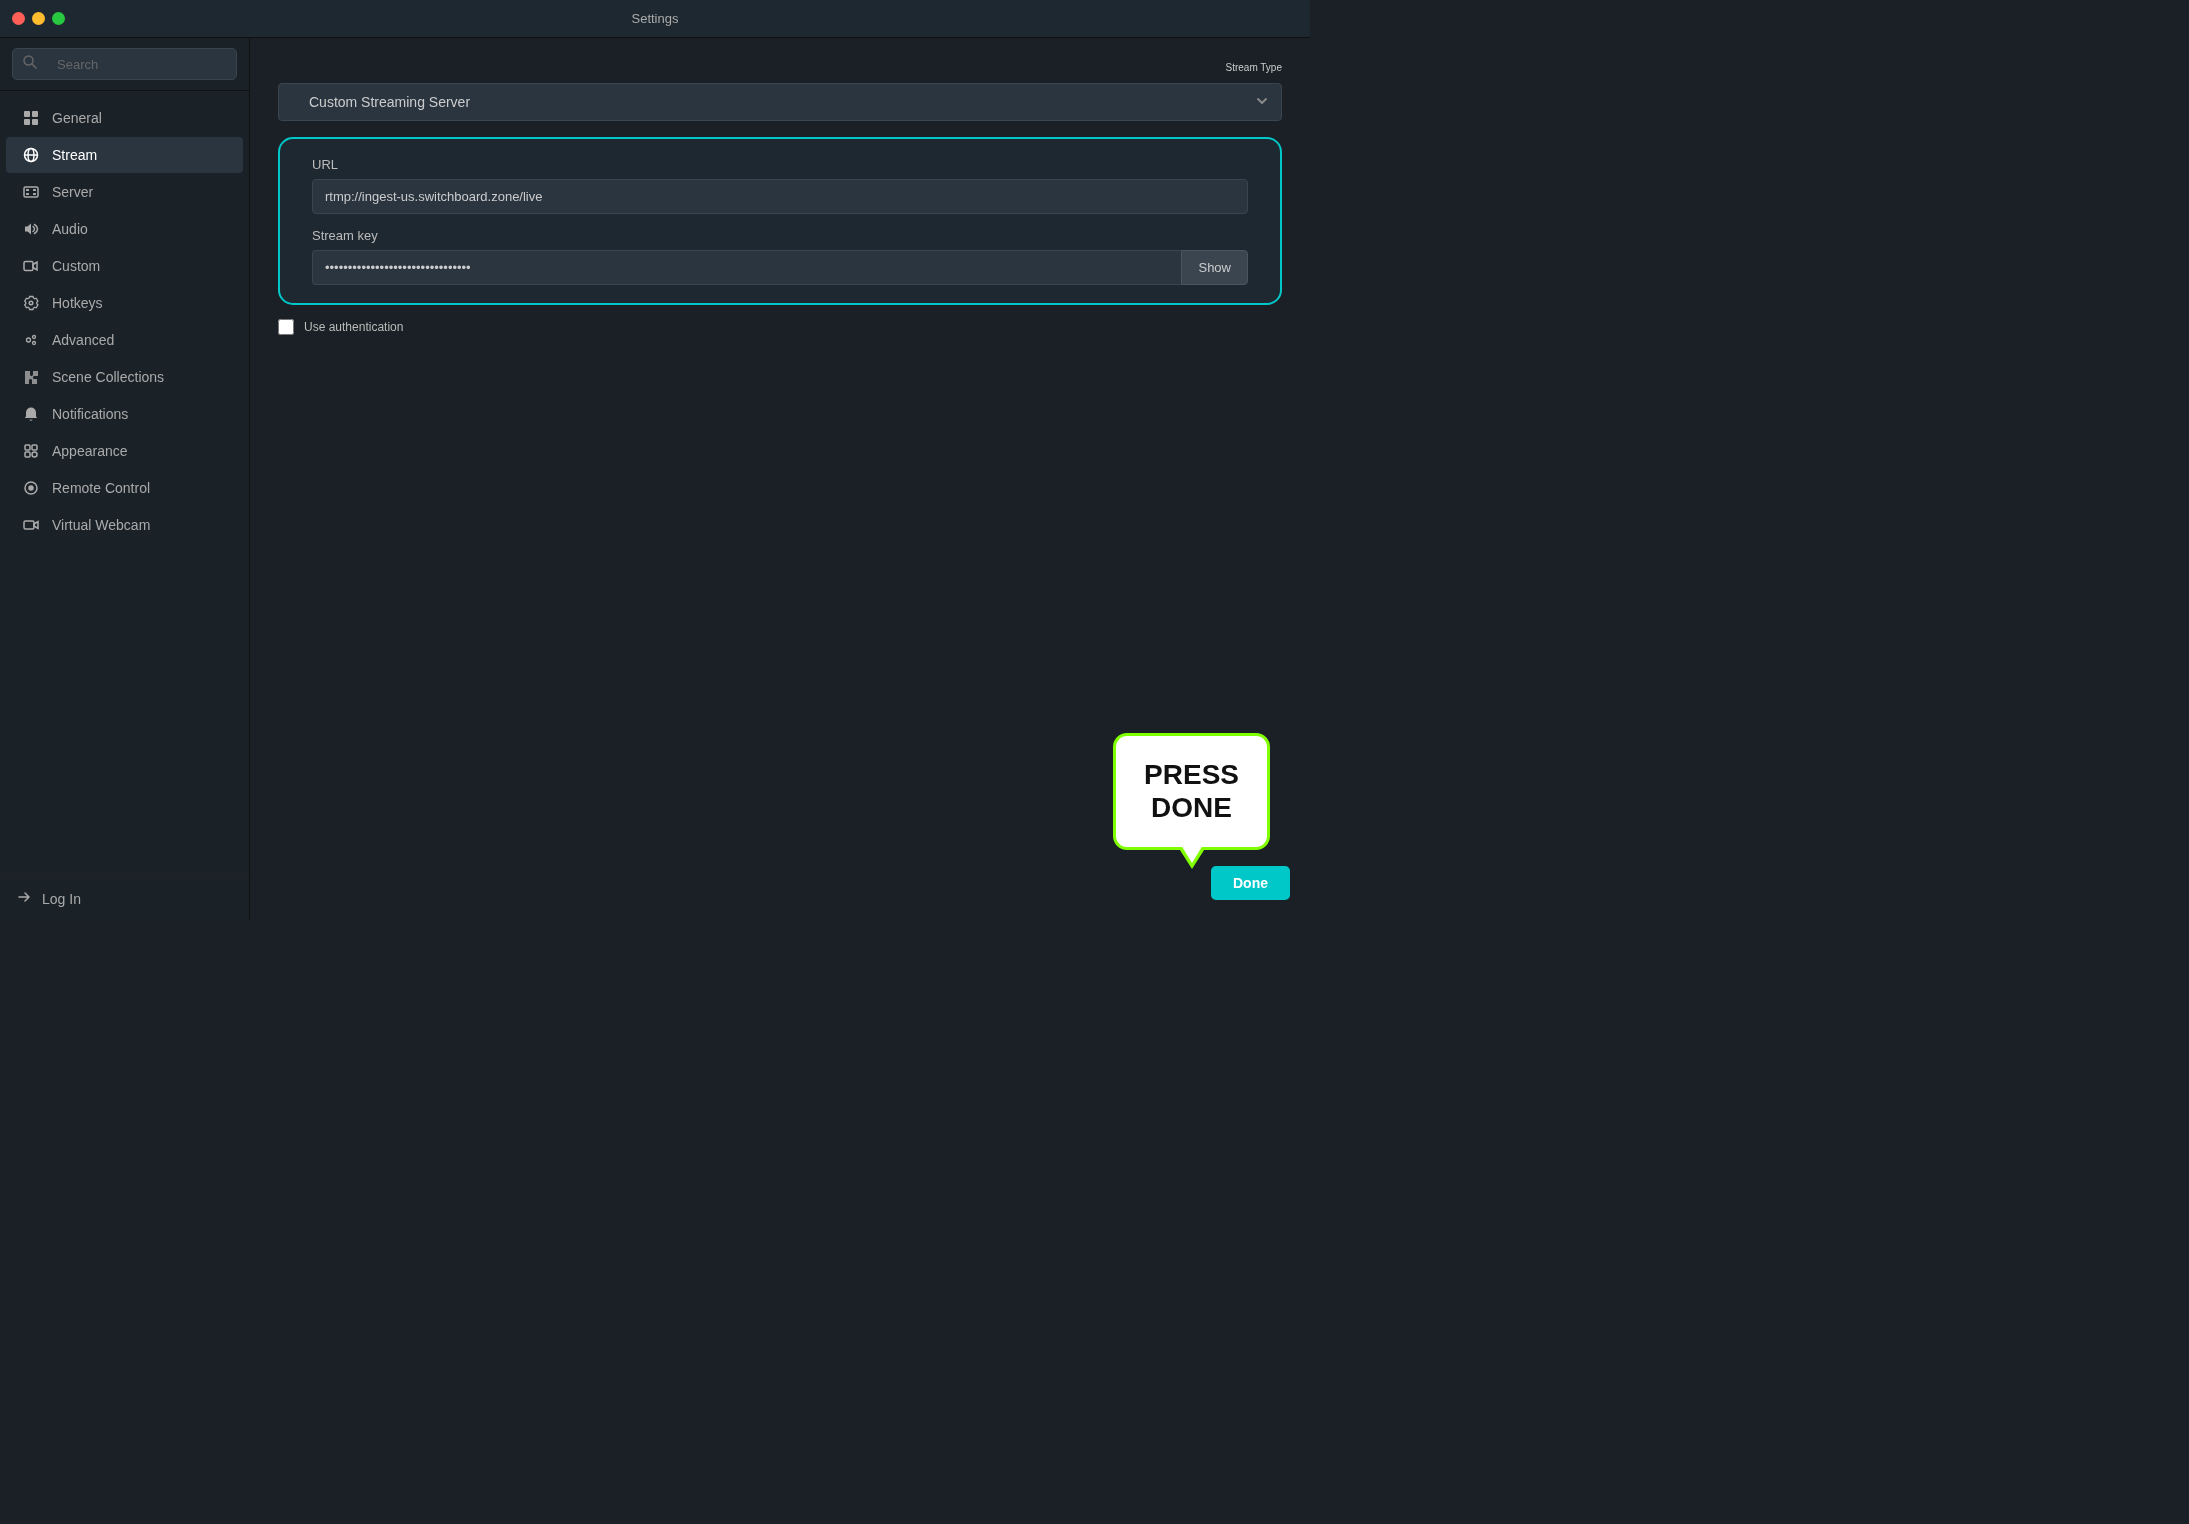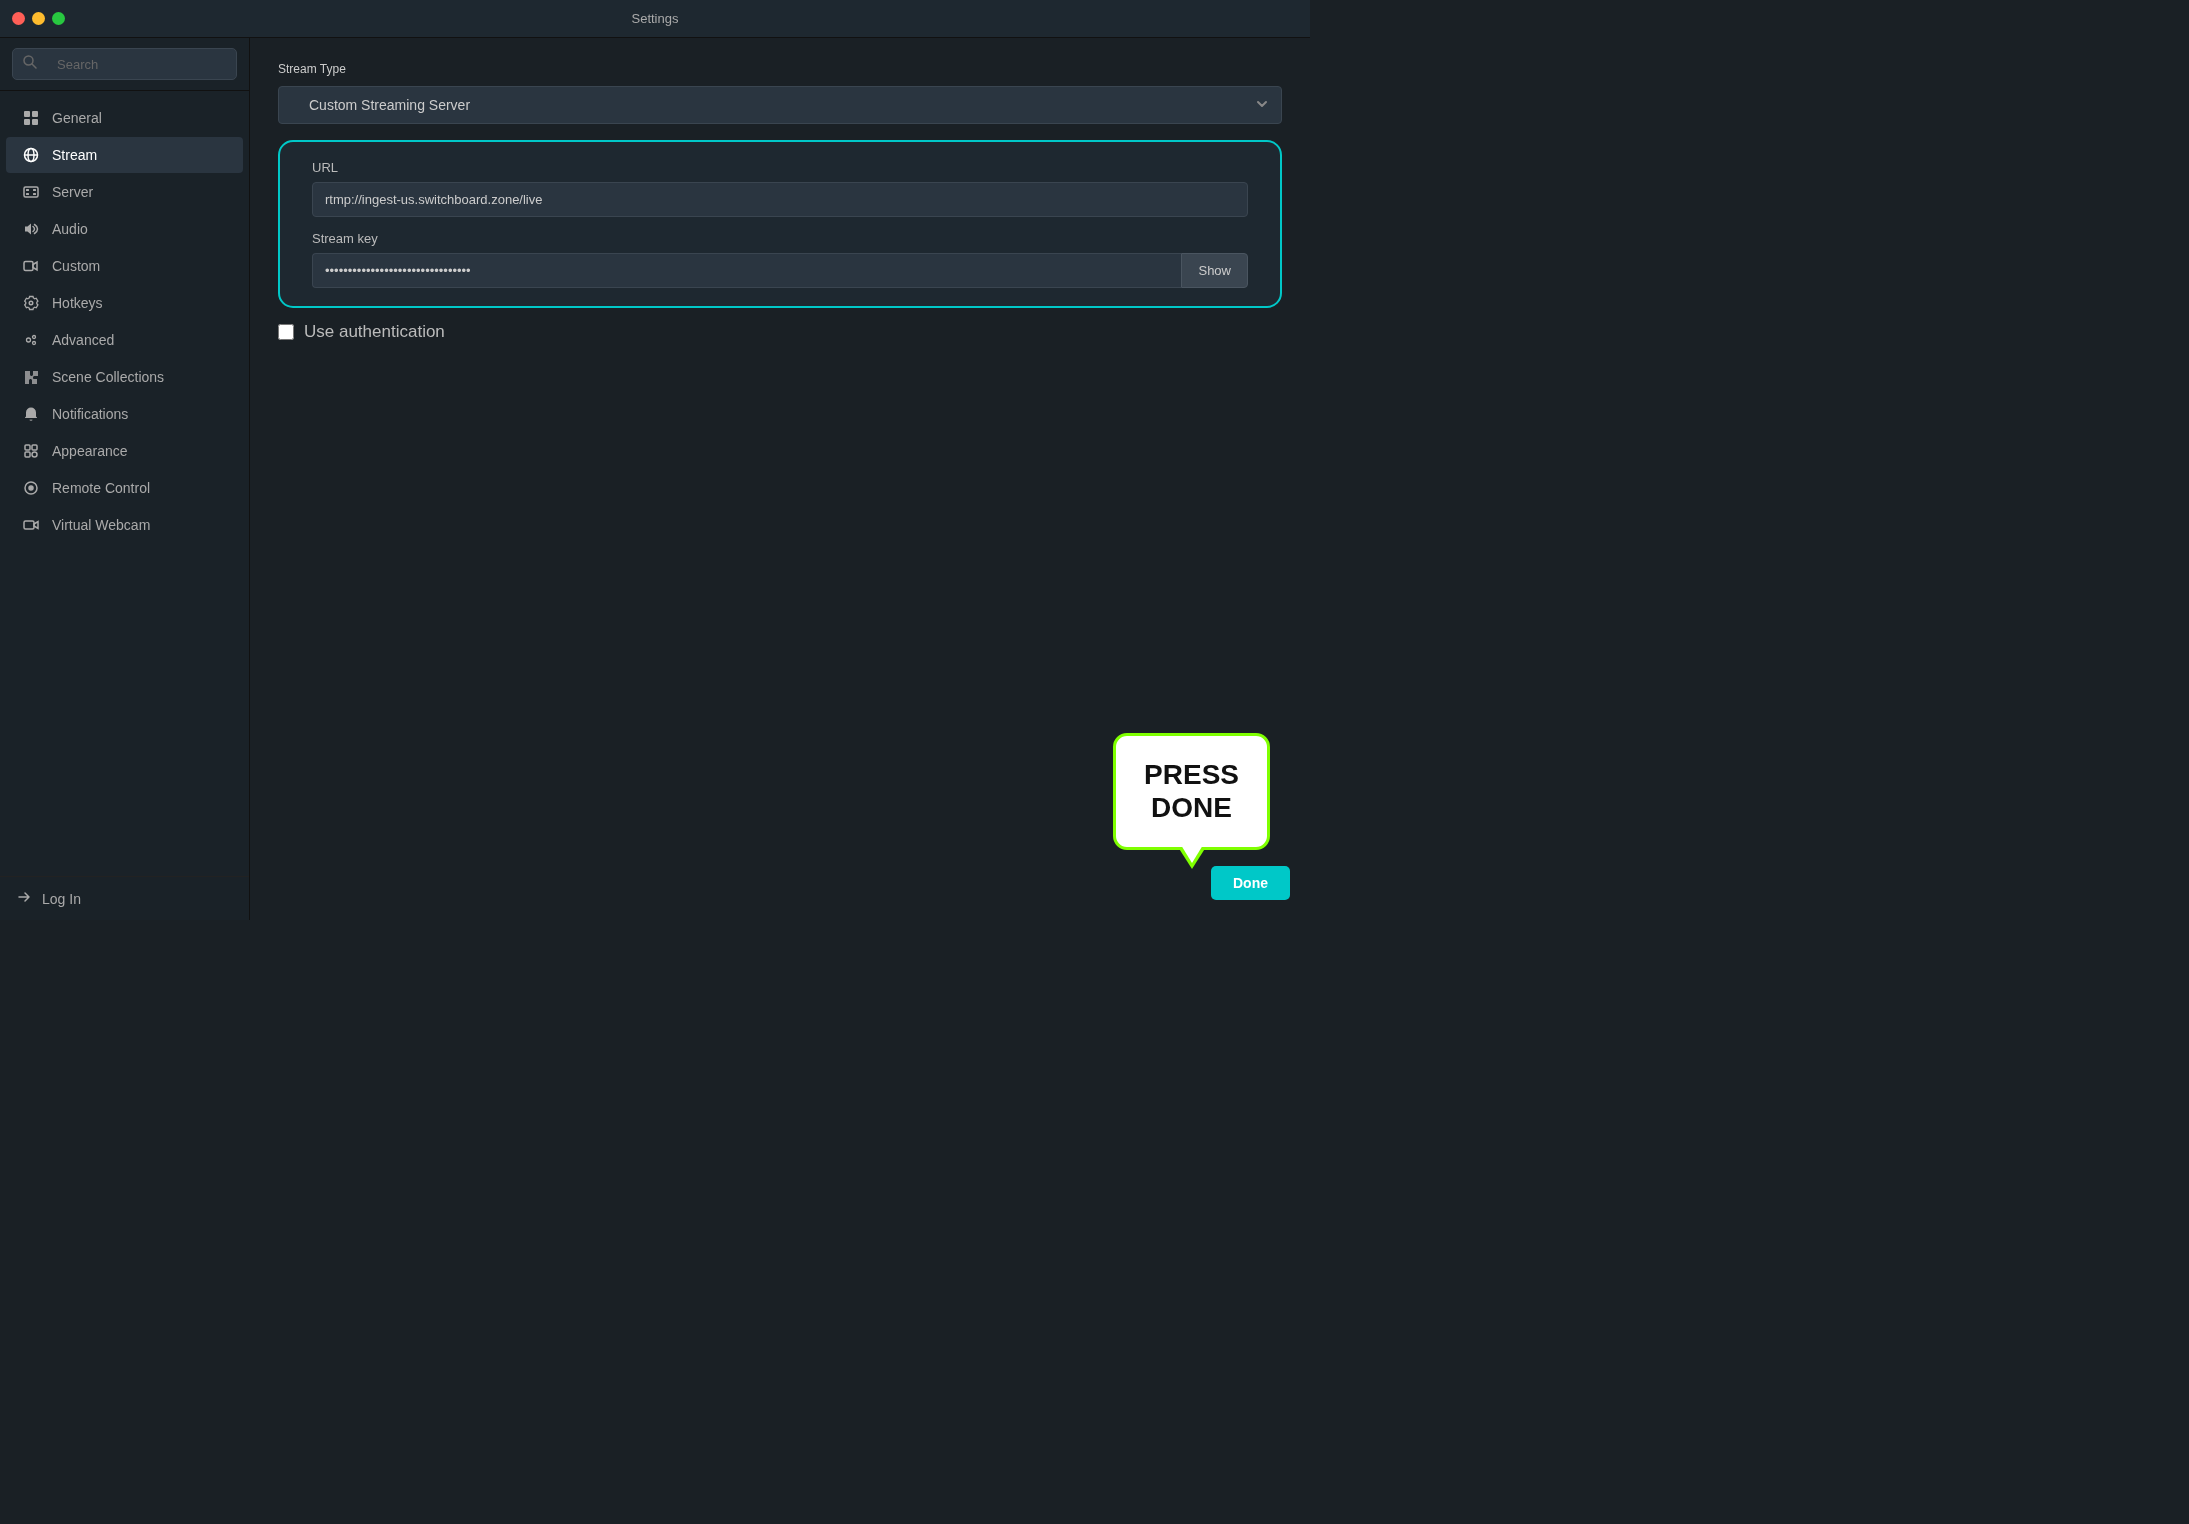--- a/index.html
+++ b/index.html
@@ -131,23 +131,24 @@
     
     .content {
       flex: 1;
       background: #1a2025;
       padding: 24px 28px;
       overflow-y: auto;
       position: relative;
     }
 
     .stream-type-label {
-      font-size: 12px;
+      font-size: 10px;
       color: #ccc;
       margin-bottom: 10px;
+      text-align: right;
     }
 
     .dropdown-container {
       position: relative;
       margin-bottom: 16px;
     }
     .dropdown-select {
       width: 100%;
       background: #2a3540;
       border: 1px solid #3a4550;
@@ -227,21 +228,21 @@
       gap: 10px;
       margin-top: 8px;
     }
     .auth-checkbox {
       width: 16px;
       height: 16px;
       cursor: pointer;
       accent-color: #00c8c8;
     }
     .auth-label {
-      font-size: 17px;
+      font-size: 12px;
       color: #bbb;
       cursor: pointer;
     }
 
     
     .press-done-container {
       position: absolute;
       bottom: 70px;
       right: 40px;
     }

